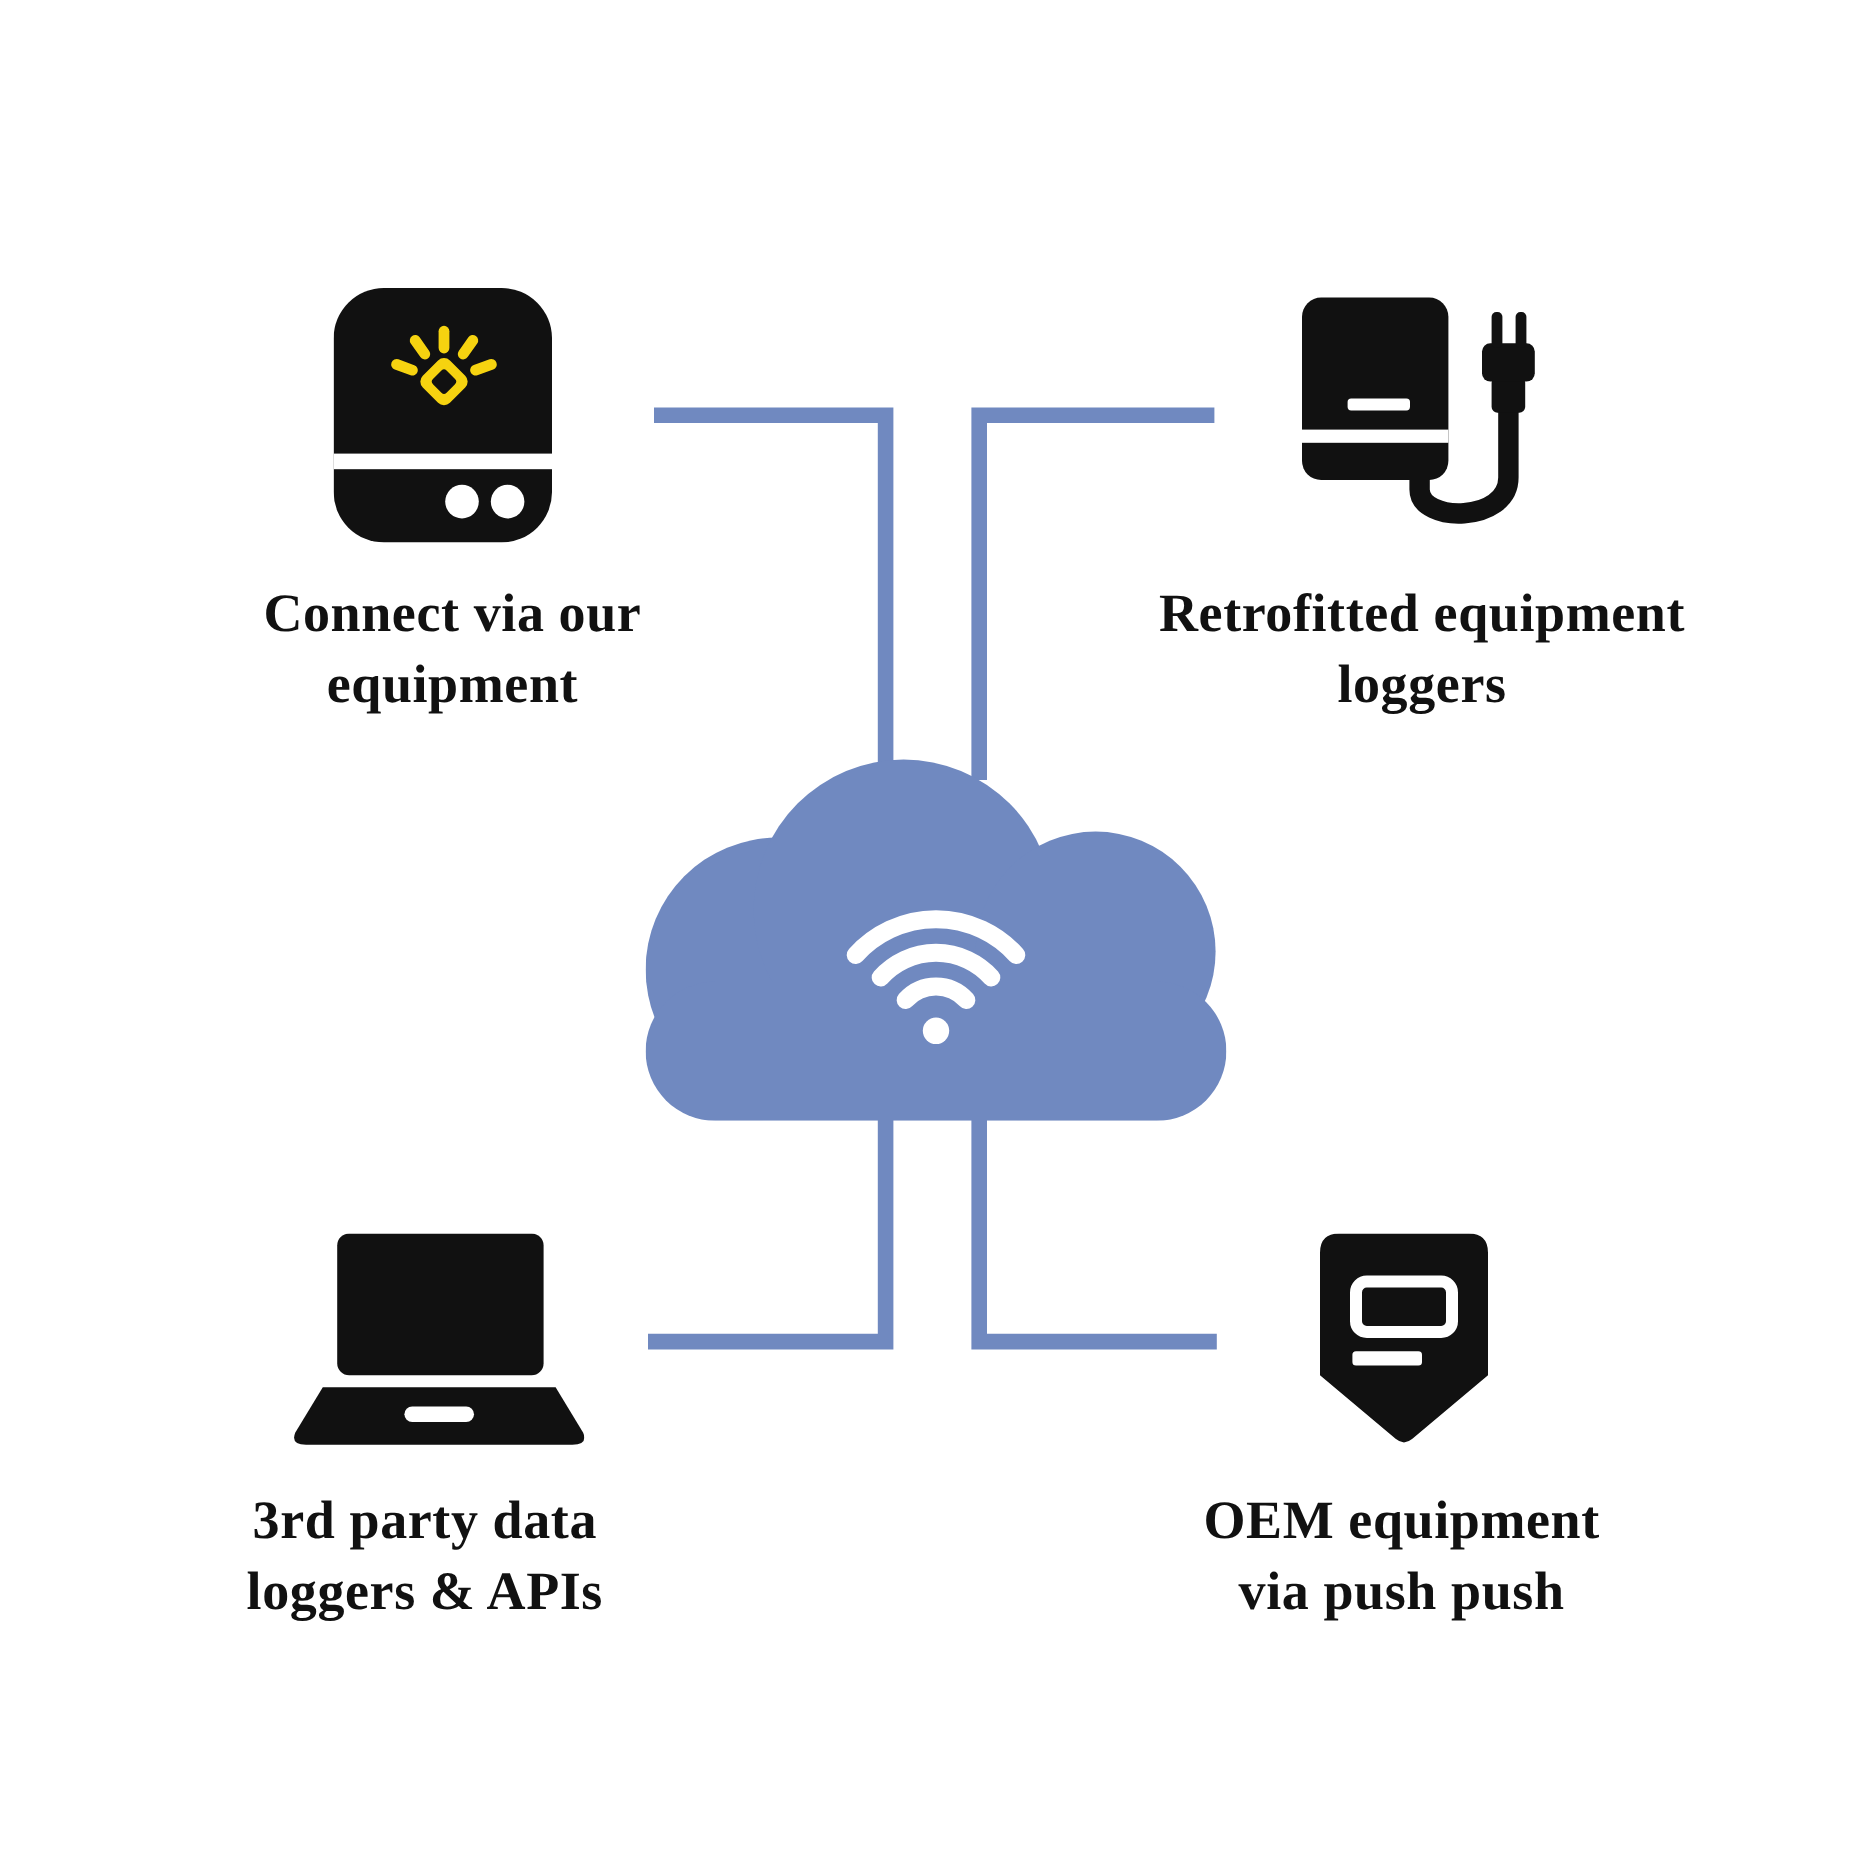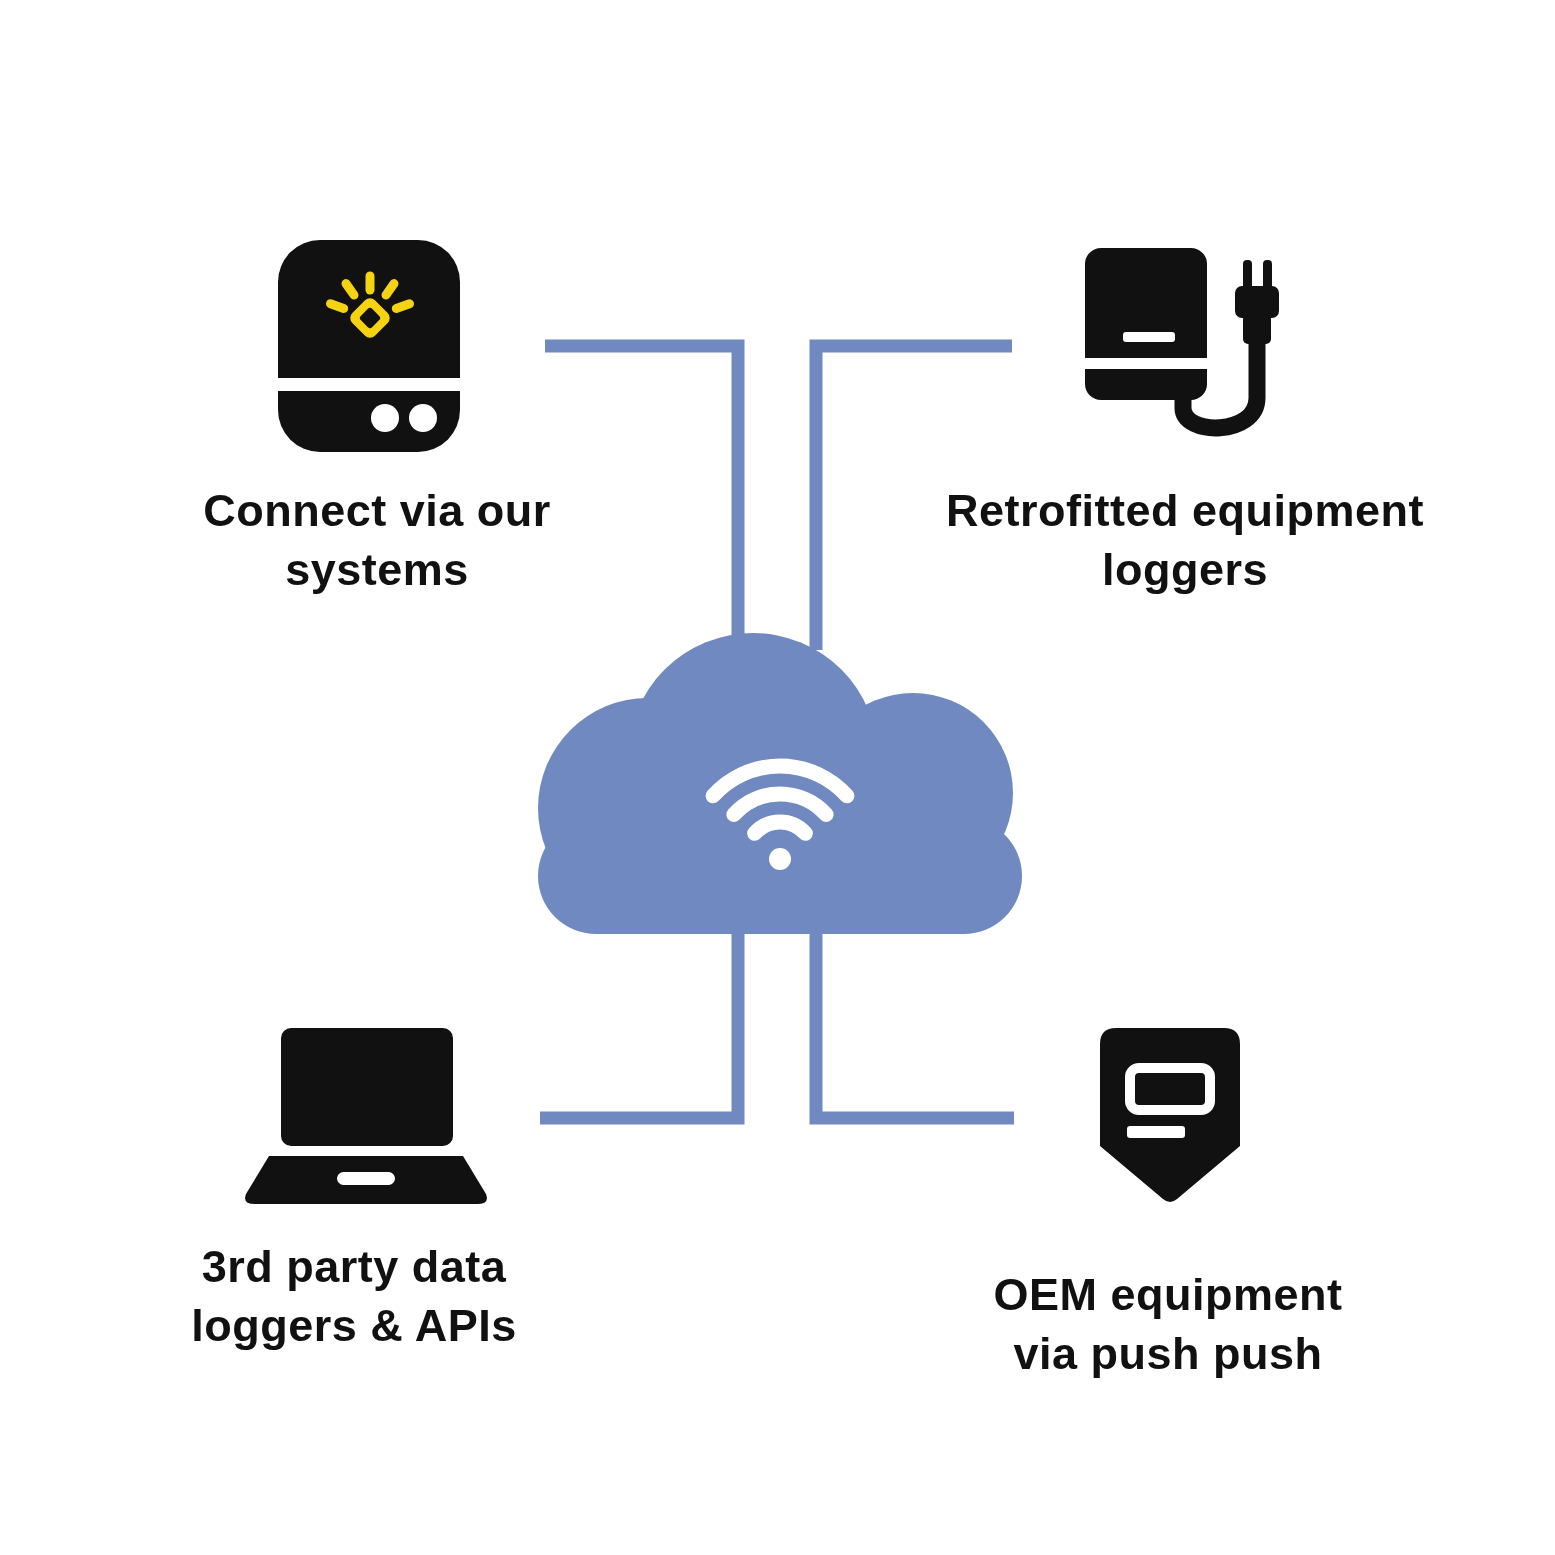--- a/index.html
+++ b/index.html
@@ -15,21 +15,21 @@
   .connectors { left: 0; top: 0; width: 1555px; height: 1555px; }
   .node-label {
     position: absolute;
     text-align: center;
     font-weight: 700;
     font-size: 45px;
     letter-spacing: 0.5px;
     color: var(--text, #111111);
     line-height: 1.3;
   }
-  .node-label span { display: block; }
+  .node-label span { display: block; font-family: Liberation Serif, serif; }
 
   .fill-black  { fill: var(--icon-black, #111111); }
   .fill-blue   { fill: var(--cloud-blue, #7089C0); }
   .fill-yellow { fill: var(--accent-yellow, #F6D310); }
   .fill-white  { fill: #ffffff; }
   .stroke-blue   { stroke: var(--connector-blue, #7089C0); }
   .stroke-black  { stroke: var(--icon-black, #111111); }
   .stroke-yellow { stroke: var(--accent-yellow, #F6D310); }
   .stroke-white  { stroke: #ffffff; }
 </style>
@@ -76,21 +76,21 @@
           <line x1="76.0" y1="55.0" x2="68.0" y2="43.6"></line>
           <line x1="92.0" y1="50.0" x2="92.0" y2="36.0"></line>
           <line x1="108.0" y1="55.0" x2="116.0" y2="43.6"></line>
           <line x1="118.3" y1="68.4" x2="131.5" y2="63.7"></line>
         </g>
       </g>
     </svg>
   </div>
   <div class="node-label" style="left:157px; top:482px; width:440px;">
     <span>Connect via our</span>
-    <span>systems</span>
+    <span>equipment</span>
   </div>
 
   <div class="abs" style="left:1085px; top:240px; width:195px; height:215px;">
     <svg width="195" height="215" viewBox="0 0 195 215">
       <path class="stroke-black" d="M 98 150 L 98 168 C 98 196 172 196 172 158 L 172 96" fill="none" stroke-width="17" stroke-linecap="round"></path>
       <rect class="fill-black" x="0" y="8" width="122" height="152" rx="16"></rect>
       <rect class="fill-white" x="38" y="92" width="52" height="10" rx="3"></rect>
       <rect class="fill-white" x="0" y="118" width="122" height="11"></rect>
       <g>
         <rect class="fill-black" x="158" y="74" width="28" height="30" rx="5"></rect>
@@ -117,18 +117,18 @@
     <span>loggers &amp; APIs</span>
   </div>
 
   <div class="abs" style="left:1100px; top:1028px; width:140px; height:180px;">
     <svg width="140" height="180" viewBox="0 0 140 180">
       <path class="fill-black" d="M 16 0 H 124 Q 140 0 140 16 V 118 L 77 171 Q 70 177 63 171 L 0 118 V 16 Q 0 0 16 0 Z"></path>
       <rect class="stroke-white" x="30" y="40" width="80" height="42" rx="9" fill="none" stroke-width="10"></rect>
       <rect class="fill-white" x="27" y="98" width="58" height="12" rx="3"></rect>
     </svg>
   </div>
-  <div class="node-label" style="left:948px; top:1266px; width:440px;">
+  <div class="node-label" style="left:948px; top:1238px; width:440px;">
     <span>OEM equipment</span>
     <span>via push push</span>
   </div>
 
 </div>
 
 </body></html>

